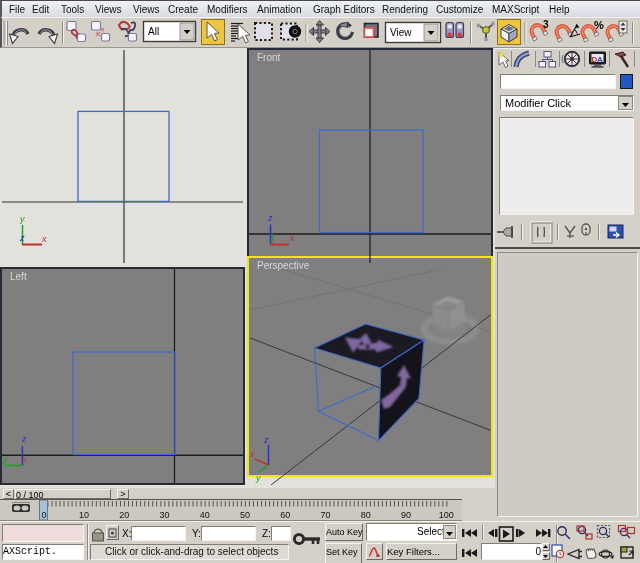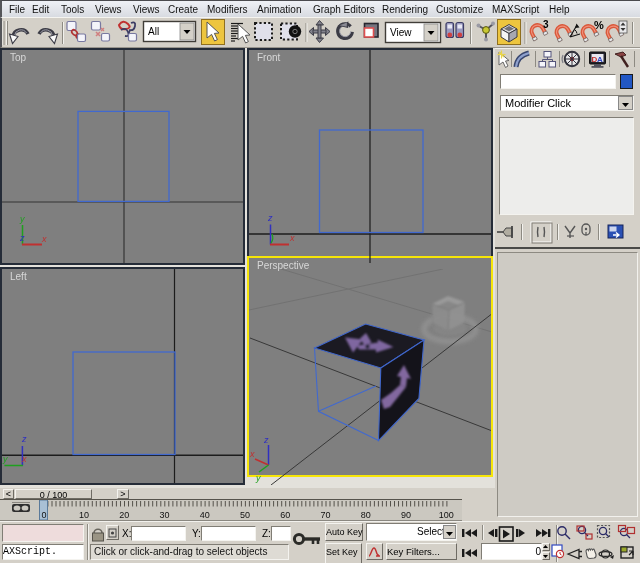--- a/index.html
+++ b/index.html
@@ -175,23 +175,20 @@
 <text x="594" y="12" font-size="11" font-weight="bold" fill="#000">%</text>
 <use href="#magnet" transform="translate(607,9) rotate(-28 7 7)"></use>
 <rect x="619" y="4" width="8" height="12" fill="#e8e8ea" stroke="#555" stroke-width=".8"></rect>
 <polygon points="620.5,8.5 625.5,8.5 623,5.5" fill="#333"></polygon>
 <polygon points="620.5,11 625.5,11 623,14" fill="#333"></polygon>
 <line x1="632.5" y1="5" x2="632.5" y2="27" stroke="#8d8a82" stroke-width="1"></line>
 <line x1="633.5" y1="5" x2="633.5" y2="27" stroke="#f2f1ed" stroke-width="1"></line>
 </svg>
 
 <div id="vparea" class="abs">
-  <div class="vp" id="vpTop" style="left:0;top:0;width:245px;height:217px">
-    <div class="vplabel">Top</div>
-  </div>
   <div class="vp" id="vpFront" style="left:247px;top:0;width:246px;height:276px">
     <div class="vplabel">Front</div>
   </div>
   <div class="vp" id="vpLeft" style="left:0;top:219px;width:245px;height:218px">
     <div class="vplabel">Left</div>
   </div>
   <div class="vp" id="vpPersp" style="left:247px;top:208px;width:246px;height:221px">
     <div class="vplabel">Perspective</div>
   </div>
 </div>
@@ -375,21 +372,21 @@
 <rect x="113" y="5" width="15" height="13" fill="#2a50b4" stroke="#16255a" stroke-width="1"></rect>
 <rect x="114.5" y="6.5" width="7" height="5" fill="#cdd6ee"></rect>
 <path d="M118,15 l6,0 M121,12.5 l3,2.5 -3,2.5" stroke="#fff" stroke-width="1.3" fill="none"></path>
 </svg>
 <div class="abs" style="left:0;top:199px;width:145px;height:2px;background:#4a4a48"></div>
 <div class="abs" style="left:2px;top:204px;width:141px;height:265px;background:#cecbc4;border:1px solid;border-color:#8d8a82 #f2f1ed #f2f1ed #8d8a82"></div>
 </div>
 
 <div id="timeslider" class="abs" style="left:0;top:489px;width:497px;height:10px">
 <div class="btn abs" style="left:3px;top:0;width:11px;height:10px;font-size:9px;text-align:center;line-height:9px">&lt;</div>
-<div class="btn abs" style="left:15px;top:0;width:77px;height:10px;font-size:9px;text-align:center;line-height:10px">0 / 100</div>
+<div class="btn abs" style="left:15px;top:0;width:96px;height:10px;font-size:9px;line-height:10px">0 / 100</div>
 <div class="btn abs" style="left:117px;top:0;width:12px;height:10px;font-size:9px;text-align:center;line-height:9px">&gt;</div>
 </div>
 
 <div id="trackbar" class="abs" style="left:0;top:499px;width:462px;height:22px;background:#cbc8c0;border-top:1px solid #56534c;border-bottom:1px solid #8a8780">
 <svg width="462" height="20" viewBox="0 0 462 20">
 <g stroke="#55524b" stroke-width="1"></g>
 <g id="ticks">
           <line x1="43.9" y1="1" x2="43.9" y2="6.5" stroke="#55524b" stroke-width="1"></line>
           <line x1="47.9" y1="1" x2="47.9" y2="6.5" stroke="#55524b" stroke-width="1"></line>
           <line x1="52.0" y1="1" x2="52.0" y2="6.5" stroke="#55524b" stroke-width="1"></line>
@@ -533,21 +530,21 @@
 <div class="field" style="left:201px;top:4px;width:55px;height:15px"></div>
 <div class="abs small" style="left:262px;top:6px">Z:</div>
 <div class="field" style="left:271px;top:4px;width:20px;height:15px"></div>
 
 <svg class="abs" style="left:291px;top:3px" width="32" height="34" viewBox="0 0 32 34">
 <circle cx="8" cy="14" r="4.6" fill="none" stroke="#2b2b28" stroke-width="3"></circle>
 <line x1="12" y1="14" x2="29" y2="14" stroke="#2b2b28" stroke-width="3.4"></line>
 <line x1="22" y1="14" x2="22" y2="19" stroke="#2b2b28" stroke-width="2.6"></line>
 <line x1="27" y1="14" x2="27" y2="19" stroke="#2b2b28" stroke-width="2.6"></line>
 </svg>
-<div class="abs" style="left:90px;top:22px;width:199px;height:16px;background:#dedbd4;border:1px solid;border-color:#807d75 #f4f3ef #f4f3ef #807d75;font-size:10px;line-height:14px;padding-left:3px;color:#111">Click or click-and-drag to select objects</div>
+<div class="abs" style="left:90px;top:22px;width:199px;height:16px;background:#dedbd4;border:1px solid;border-color:#807d75 #f4f3ef #f4f3ef #807d75;font-size:10px;line-height:14px;padding-left:14px;color:#111">Click or click-and-drag to select objects</div>
 
 <div class="btn abs" style="left:325px;top:1px;width:38px;height:18px;font-size:9px;white-space:nowrap;text-align:center;line-height:17px">Auto Key</div>
 <div class="btn abs" style="left:325px;top:21px;width:37px;height:34px;font-size:9px;white-space:nowrap;text-align:left;line-height:16px">Set Key</div>
 <div class="field" style="left:366px;top:1px;width:91px;height:18px;font-size:10px;line-height:16px;padding-left:3px">Selected</div>
 <div class="abs" style="left:443px;top:3px;width:13px;height:14px;background:#d4d0c8;border:1px solid #888"><svg width="11" height="12">
           <polygon points="2,4 9,4 5.5,8" fill="#000"></polygon>
         </svg></div>
 <div class="btn abs" style="left:366px;top:21px;width:17px;height:17px"><svg width="15" height="15" viewBox="0 0 15 15">
           <path d="M2,12 C4,12 4.5,4 7,4 C9.5,4 9,12 12,11 M9,12 L13,12" fill="none" stroke="#c03030" stroke-width="1.4"></path>
         </svg></div>

